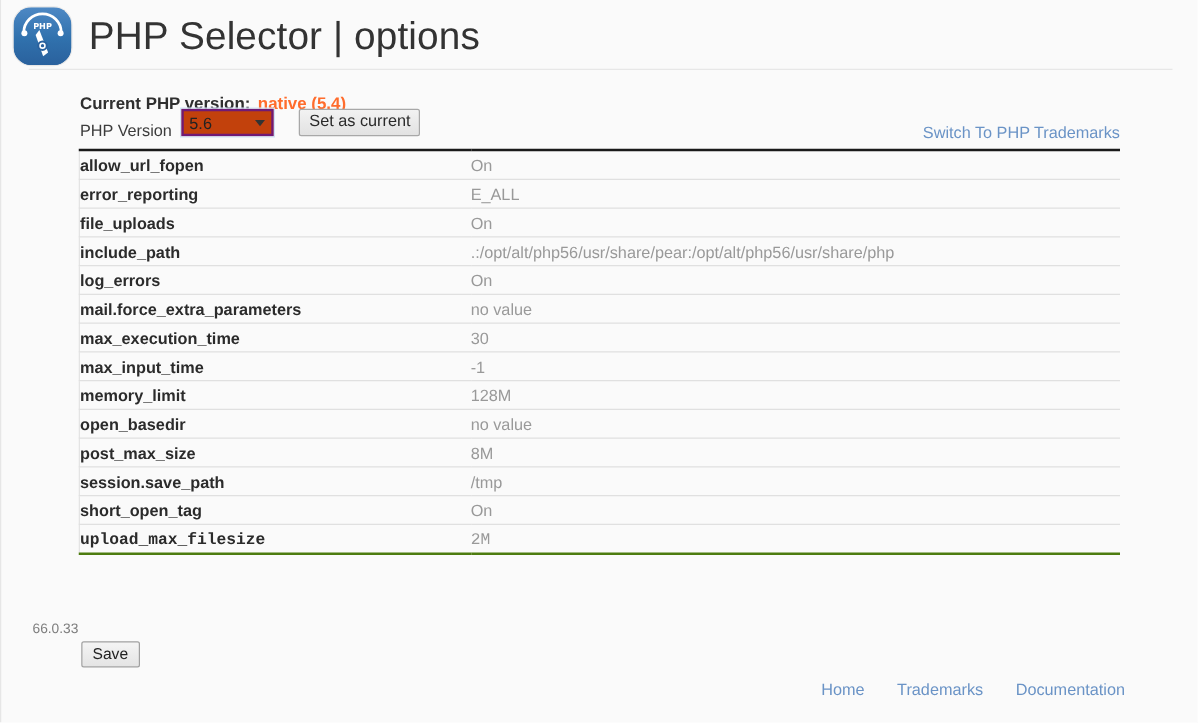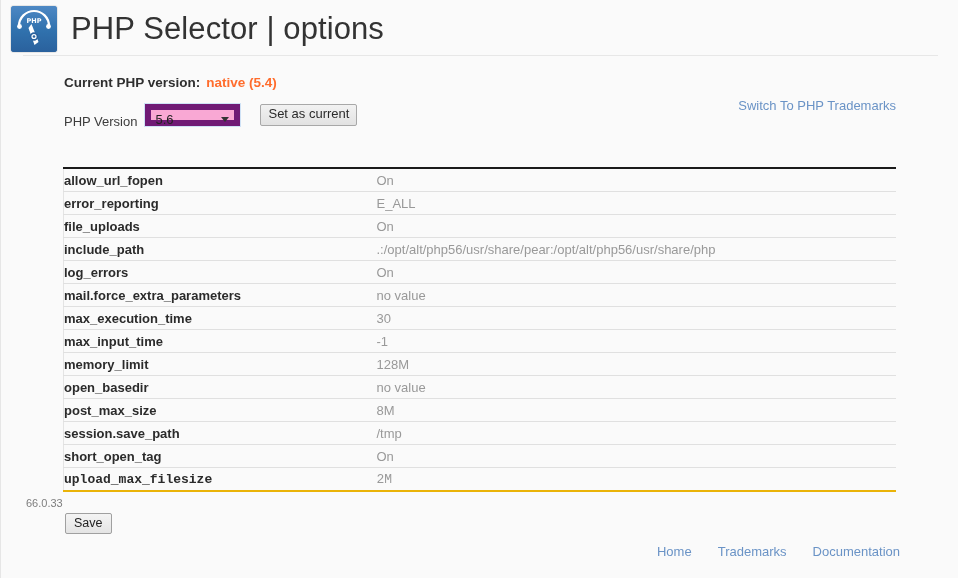--- a/index.html
+++ b/index.html
@@ -29,21 +29,21 @@
     padding-left: 10px;
     display: flex;
     align-items: center;
     background: #fafafa;
   }
   .app-icon {
     width: 46px;
     height: 46px;
     margin-top: 1px;
     flex: 0 0 auto;
-    border-radius: 3px;
+    border-radius: 14px;
     overflow: hidden;
     background: linear-gradient(180deg, #4b86c2 0%, #2f6aa8 55%, #2a619d 100%);
     position: relative;
     box-shadow: 0 0 0 1px rgba(0,0,0,0.08);
   }
   .app-icon svg { display: block; }
   .page-title {
     font-size: 31px;
     font-weight: 400;
     color: #333333;
@@ -86,39 +86,39 @@
     top: 42px;
     font-size: 13px;
     color: #6a93c6;
     text-decoration: none;
     white-space: nowrap;
   }
 
   .version-row {
     position: absolute;
     left: 63px;
-    top: 47px;
+    top: 30px;
     display: flex;
     align-items: flex-end;
     height: 26px;
   }
   .version-label {
     font-size: 13px;
     color: #3c3c3c;
     padding-bottom: 0px;
     margin-right: 8px;
     white-space: nowrap;
   }
   .version-select {
     position: relative;
-    width: 95px;
+    width: 74px;
     height: 22px;
-    border: 6px solid #701a75;
+    border: 2px solid #701a75;
     outline: 1px solid #cfe2f6;
-    background: #f9a8d4;
+    background: #c2410c;
     font-size: 13px;
     color: #222;
     box-sizing: border-box;
     margin-bottom: 3px;
     cursor: pointer;
   }
   .version-select .sel-text {
     position: absolute;
     left: 4px;
     top: 2px;
@@ -149,23 +149,22 @@
   }
 
   
   .opts-table {
     position: absolute;
     left: 62px;
     top: 63px;
     width: 833px;
     border-collapse: collapse;
     border-top: 2px solid #1a1a1a;
-    border-bottom: 2px solid #eab308;
+    border-bottom: 2px solid #4d7c0f;
     table-layout: fixed;
-    margin-top: 48px;
   }
   .opts-table td {
     border-bottom: 1px solid #e0e0e0;
     padding: 0;
     height: 22px;
     vertical-align: middle;
     font-size: 13px;
   }
   .opts-table tr:last-child td { border-bottom: none; font-family: Liberation Mono, monospace; }
   .opt-name {

